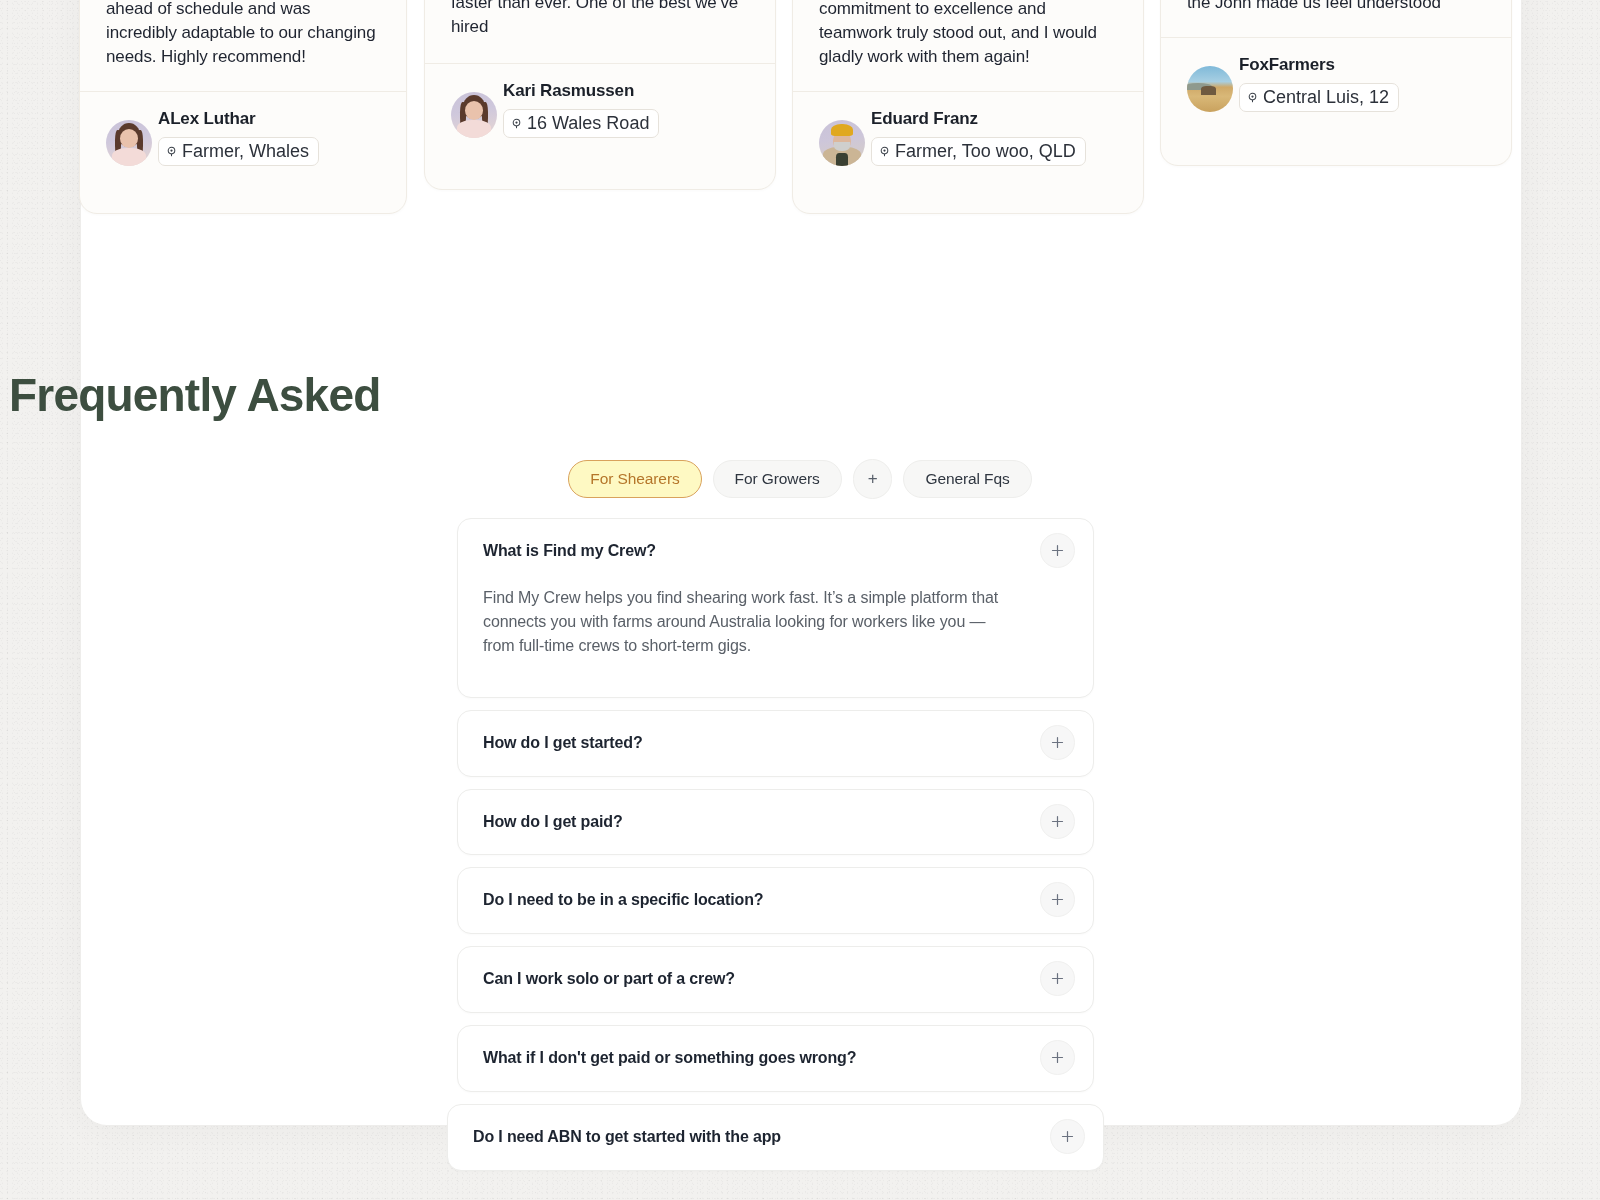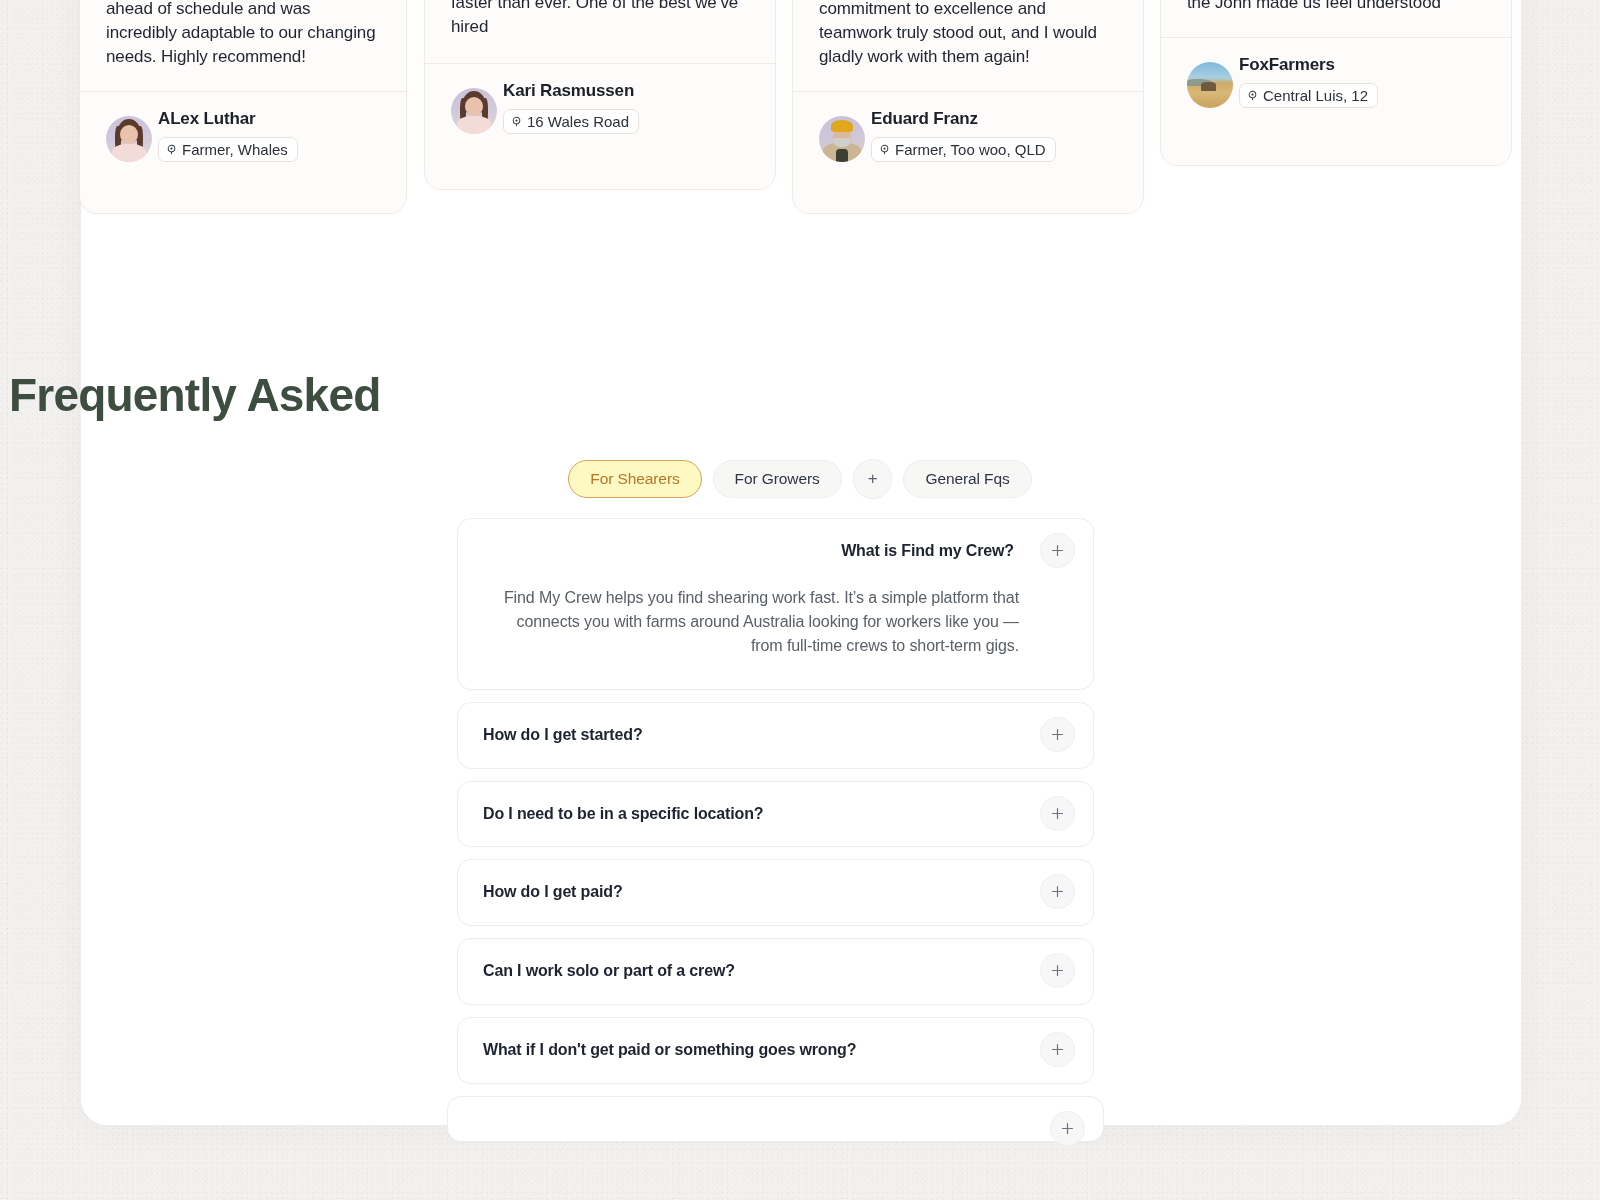--- a/index.html
+++ b/index.html
@@ -191,21 +191,21 @@
     margin-bottom: 8px;
   }
 
   .t-loc {
     display: inline-flex;
     align-items: center;
     gap: 5px;
     border: 1px solid #e6e2db;
     border-radius: 7px;
     padding: 3px 9px 3px 7px;
-    font-size: 15px;
+    font-size: 18px;
     color: #2c313a;
     background: #fff;
   }
   .t-loc svg { display: block; }
 
   
   .faq-title {
     position: absolute;
     left: 0; right: 0;
     top: 368px;
@@ -258,21 +258,21 @@
 
   .faq-item {
     background: #ffffff;
     border: 1px solid #ededeb;
     border-radius: 14px;
     box-shadow: 0 1px 2px rgba(0,0,0,0.018);
     padding: 22px 24px 22px 25px;
     margin-bottom: 12px;
     position: relative;
   }
-  .faq-item.open { padding-bottom: 30px; text-align: right; }
+  .faq-item.open { padding-bottom: 38px; }
   .faq-item.last { width: 657px; margin-left: -10px; }
 
   .faq-q {
     font-size: 16px;
     font-weight: 700;
     color: #1d2430;
     letter-spacing: -0.15px;
     padding-right: 55px;
     line-height: 1.3;
   }
@@ -429,30 +429,30 @@
   <div class="faq-item">
     <div class="faq-q">How do I get started?</div>
     <span class="faq-toggle">
       <svg width="13" height="13" viewBox="0 0 14 14" fill="none">
         <path d="M7 1.6V12.4M1.6 7H12.4" stroke="#6b7280" stroke-width="1.3" stroke-linecap="round"></path>
       </svg>
     </span>
   </div>
 
   <div class="faq-item">
+    <div class="faq-q">How do I get paid?</div>
+    <span class="faq-toggle">
+      <svg width="13" height="13" viewBox="0 0 14 14" fill="none">
+        <path d="M7 1.6V12.4M1.6 7H12.4" stroke="#6b7280" stroke-width="1.3" stroke-linecap="round"></path>
+      </svg>
+    </span>
+  </div>
+
+  <div class="faq-item">
     <div class="faq-q">Do I need to be in a specific location?</div>
-    <span class="faq-toggle">
-      <svg width="13" height="13" viewBox="0 0 14 14" fill="none">
-        <path d="M7 1.6V12.4M1.6 7H12.4" stroke="#6b7280" stroke-width="1.3" stroke-linecap="round"></path>
-      </svg>
-    </span>
-  </div>
-
-  <div class="faq-item">
-    <div class="faq-q">How do I get paid?</div>
     <span class="faq-toggle">
       <svg width="13" height="13" viewBox="0 0 14 14" fill="none">
         <path d="M7 1.6V12.4M1.6 7H12.4" stroke="#6b7280" stroke-width="1.3" stroke-linecap="round"></path>
       </svg>
     </span>
   </div>
 
   <div class="faq-item">
     <div class="faq-q">Can I work solo or part of a crew?</div>
     <span class="faq-toggle">
@@ -465,20 +465,21 @@
   <div class="faq-item">
     <div class="faq-q">What if I don't get paid or something goes wrong?</div>
     <span class="faq-toggle">
       <svg width="13" height="13" viewBox="0 0 14 14" fill="none">
         <path d="M7 1.6V12.4M1.6 7H12.4" stroke="#6b7280" stroke-width="1.3" stroke-linecap="round"></path>
       </svg>
     </span>
   </div>
 
   <div class="faq-item last">
+    <div class="faq-q">Do I need ABN to get started with the app</div>
     <span class="faq-toggle">
       <svg width="13" height="13" viewBox="0 0 14 14" fill="none">
         <path d="M7 1.6V12.4M1.6 7H12.4" stroke="#6b7280" stroke-width="1.3" stroke-linecap="round"></path>
       </svg>
     </span>
   </div>
 
 </div>
 
 </body></html>

